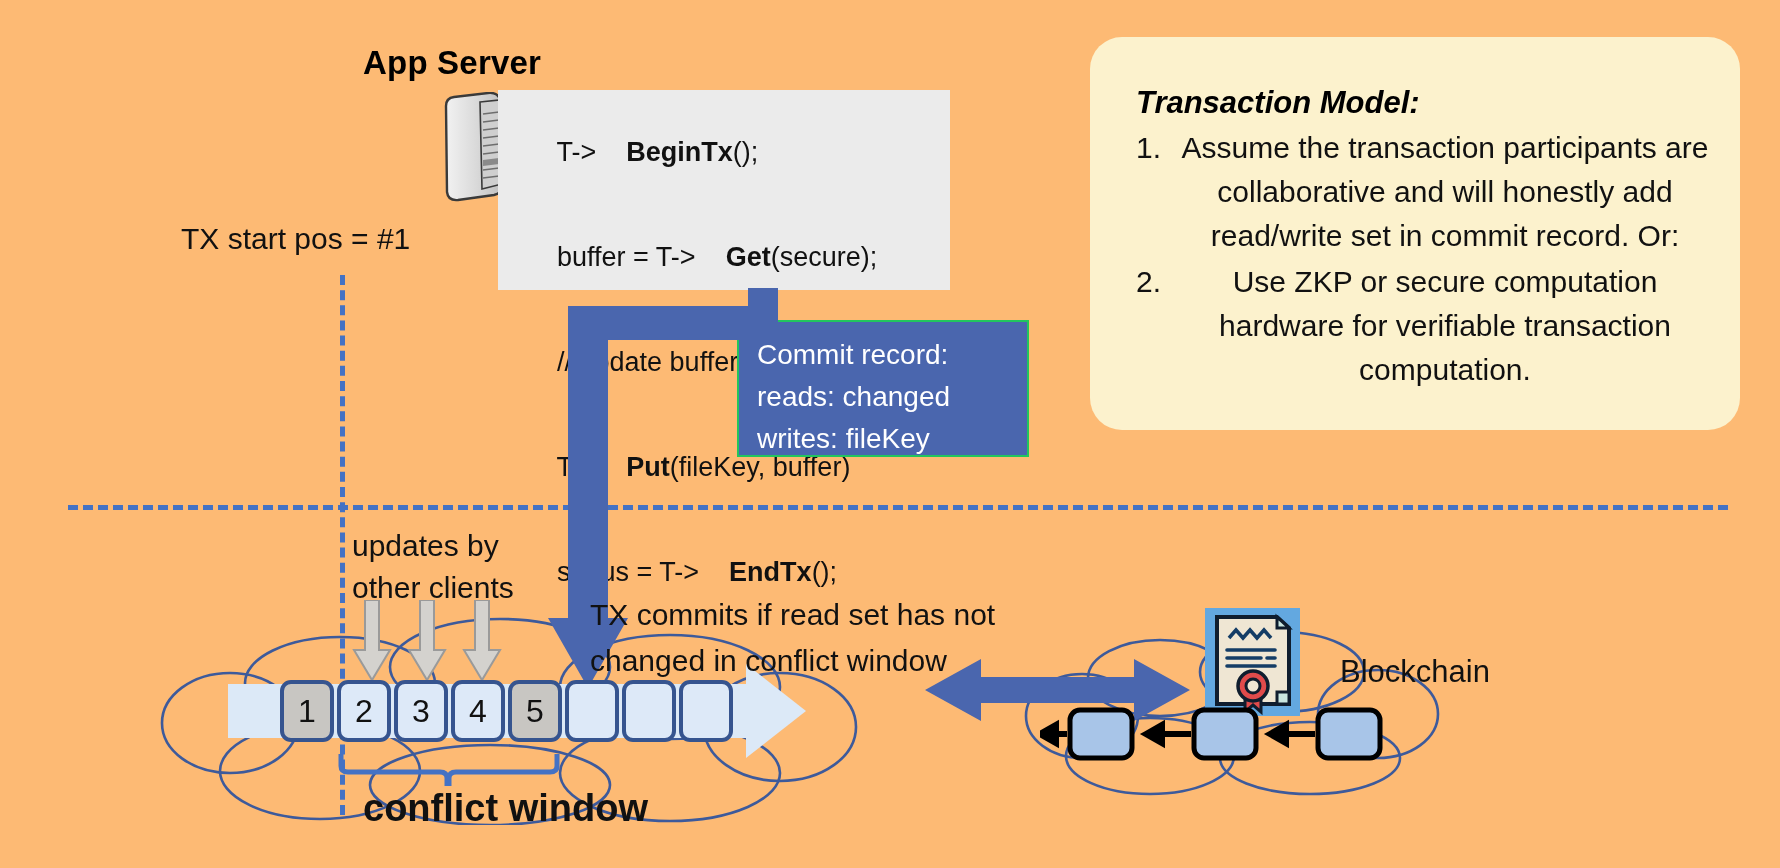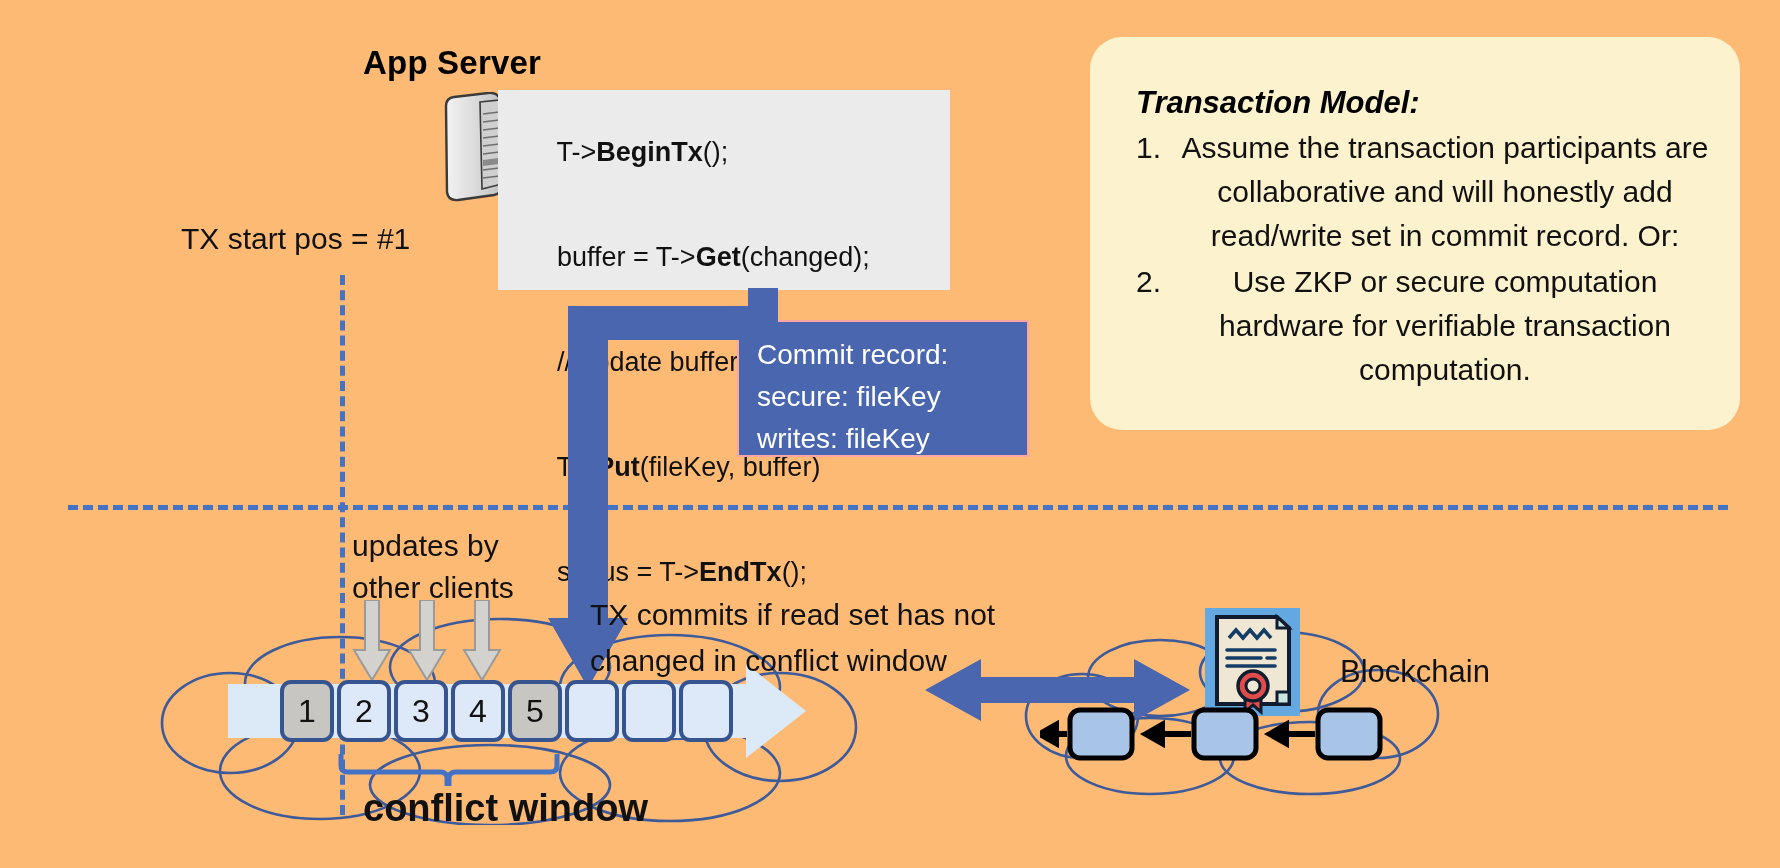--- a/index.html
+++ b/index.html
@@ -31,28 +31,28 @@
     left: 498px; top: 90px;
     width: 452px; height: 200px;
     background: #ebebeb;
     padding: 10px 0 0 14px;
     box-sizing: border-box;
   }
   .code-line {
     font-size: 27px; color: #111; line-height: 35px;
     white-space: pre; font-family: "Liberation Sans", sans-serif;
   }
-  .code-line b { font-weight: bold; }
+  .code-line b { font-weight: bold; margin-left: 30px; }
 
   
   #commit-record {
     left: 737px; top: 320px;
     width: 292px; height: 137px;
     background: #4a66ae;
-    border: 2px solid #fca5a5;
+    border: 2px solid #22c55e;
     box-sizing: border-box;
     padding: 12px 0 0 18px;
   }
   .commit-line {
     font-size: 28px; color: #ffffff; line-height: 42px; white-space: pre;
   }
 
   
   #tx-model {
     left: 1090px; top: 37px;
@@ -190,36 +190,36 @@
       </g>
       <path d="M43 68 L59 66 L59 72 L43 74 Z" fill="#8a8a8a"></path>
     </svg>
   </div>
 
   <div class="abs nosel" id="code-box">
     <div class="code-line">
       <span>T-&gt;</span><b>BeginTx</b><span>();</span>
     </div>
     <div class="code-line">
-      <span>buffer = T-&gt;</span><b>Get</b><span>(changed);</span>
+      <span>buffer = T-&gt;</span><b>Get</b><span>(secure);</span>
     </div>
     <div class="code-line">
       <span>// update buffer;</span><b></b><span></span>
     </div>
     <div class="code-line">
       <span>T-&gt;</span><b>Put</b><span>(fileKey, buffer)</span>
     </div>
     <div class="code-line">
       <span>status = T-&gt;</span><b>EndTx</b><span>();</span>
     </div>
   </div>
 
   <div class="abs nosel" id="commit-record">
     <div class="commit-line">Commit record:</div>
-    <div class="commit-line">secure: fileKey</div>
+    <div class="commit-line">reads: changed</div>
     <div class="commit-line">writes: fileKey</div>
   </div>
 
   <div class="abs nosel" id="tx-model">
     <div id="tx-model-title">Transaction Model:</div>
     <div class="tx-item">
       <div class="tx-num">1.</div>
       <div class="tx-text">Assume the transaction participants are collaborative and will honestly add read/write set in commit record.  Or:</div>
     </div>
     <div class="tx-item">

